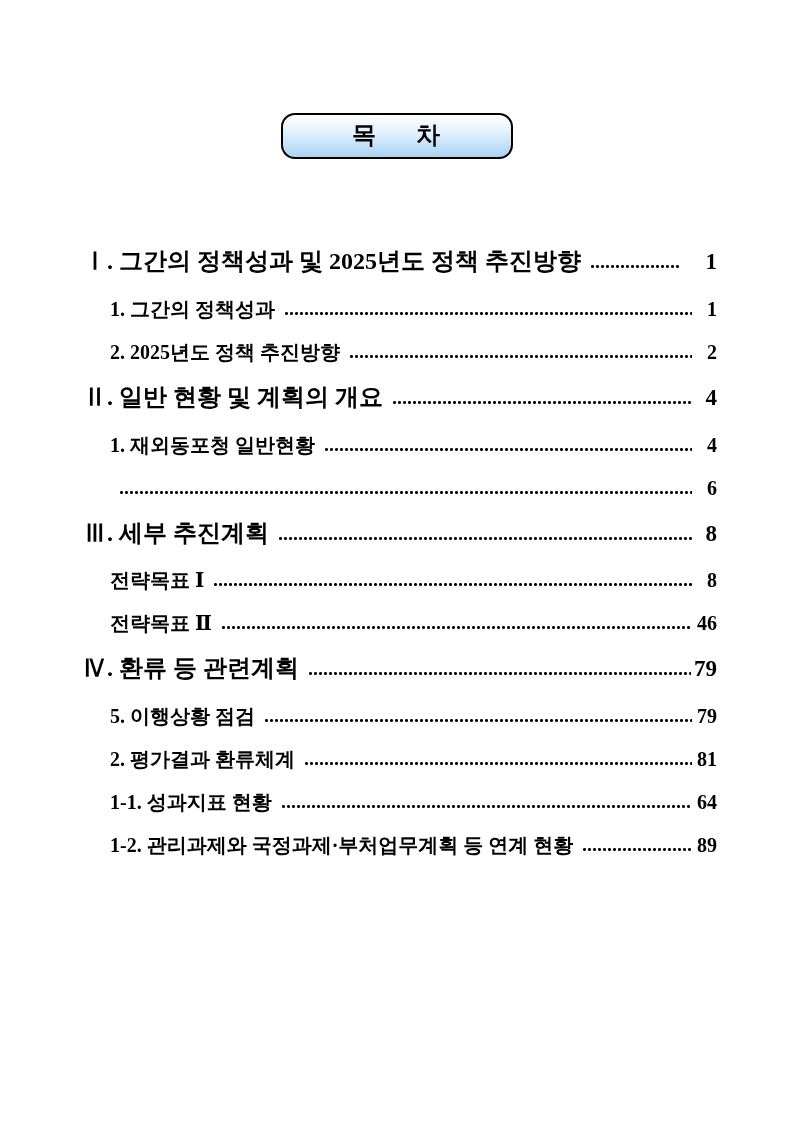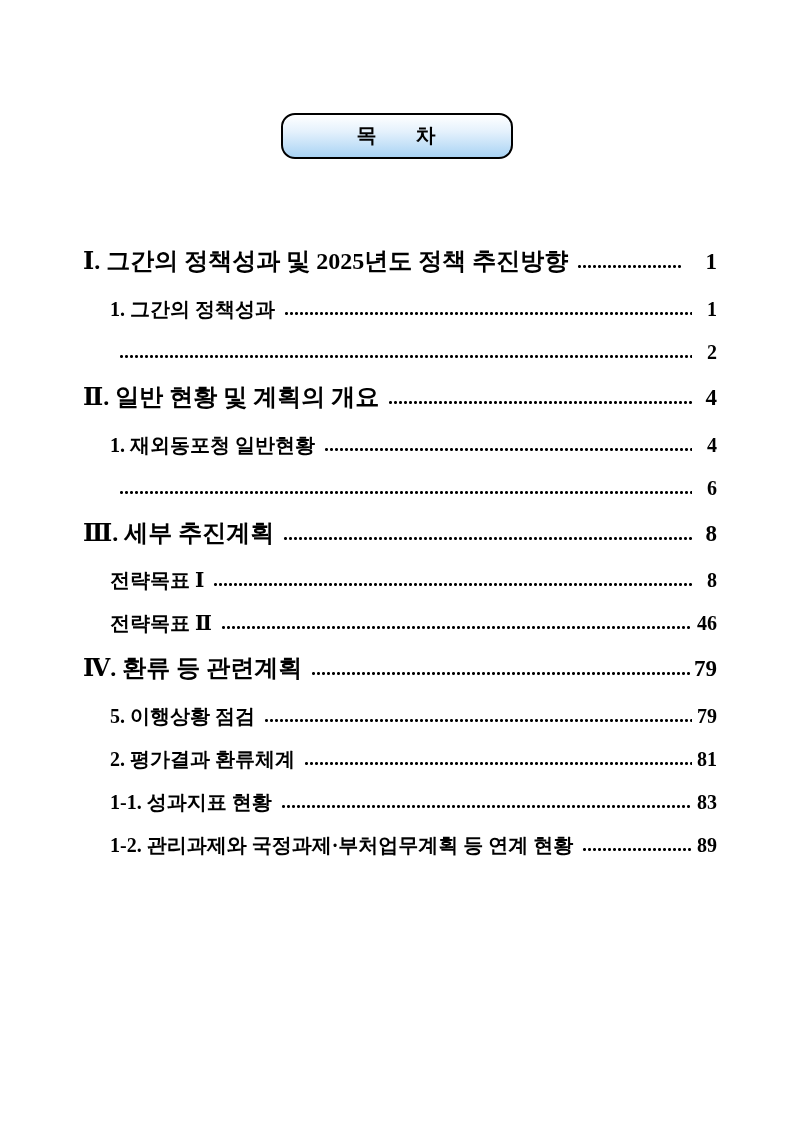--- a/index.html
+++ b/index.html
@@ -30,21 +30,21 @@
     border: 2px solid #000000;
     border-radius: 14px;
     background: linear-gradient(180deg, #ffffff 0%, #e4f1fc 40%, #a9d3f4 100%);
     display: flex;
     align-items: center;
     justify-content: center;
     box-sizing: border-box;
   }
   .title-box .title-text {
     font-weight: 700;
-    font-size: 20px;
+    font-size: 24px;
     line-height: 1;
     word-spacing: 32px;
     letter-spacing: 1px;
     transform: translateY(-1px);
   }
   
   .toc {
     position: absolute;
     left: 83px;
     top: 247px;
@@ -71,20 +71,21 @@
   }
   .row .pg {
     white-space: nowrap;
     text-align: right;
     min-width: 22px;
     line-height: 1.2;
   }
   .row.h1 {
     font-size: 24px;
     margin-bottom: 21px;
+    font-family: Liberation Serif, serif;
   }
   .row.h1 .pg { font-size: 23px; }
   .row.sub {
     font-size: 20px;
     padding-left: 27px;
   }
   .row.sub .pg { font-size: 20px; }
   .row.section {
     font-size: 24px;
     margin-top: 13px;
@@ -109,20 +110,21 @@
       <span class="pg">1</span>
     </div>
 
     <div class="row sub">
       <span class="lbl">1. 그간의 정책성과</span>
       <span class="leader"></span>
       <span class="pg">1</span>
     </div>
 
     <div class="row sub">
+      <span class="lbl">2. 2025년도 정책 추진방향</span>
       <span class="leader"></span>
       <span class="pg">2</span>
     </div>
 
     <div class="row h1">
       <span class="lbl">Ⅱ. 일반 현황 및 계획의 개요</span>
       <span class="leader"></span>
       <span class="pg">4</span>
     </div>
 
@@ -170,21 +172,21 @@
     <div class="row sub">
       <span class="lbl">2. 평가결과 환류체계</span>
       <span class="leader"></span>
       <span class="pg">81</span>
     </div>
 
 
     <div class="row sub">
       <span class="lbl">1-1. 성과지표 현황</span>
       <span class="leader"></span>
-      <span class="pg">83</span>
+      <span class="pg">64</span>
     </div>
 
     <div class="row sub">
       <span class="lbl">1-2. 관리과제와 국정과제·부처업무계획 등 연계 현황</span>
       <span class="leader" style="min-width:40px;"></span>
       <span class="pg">89</span>
     </div>
 
   </div>
 </div>

